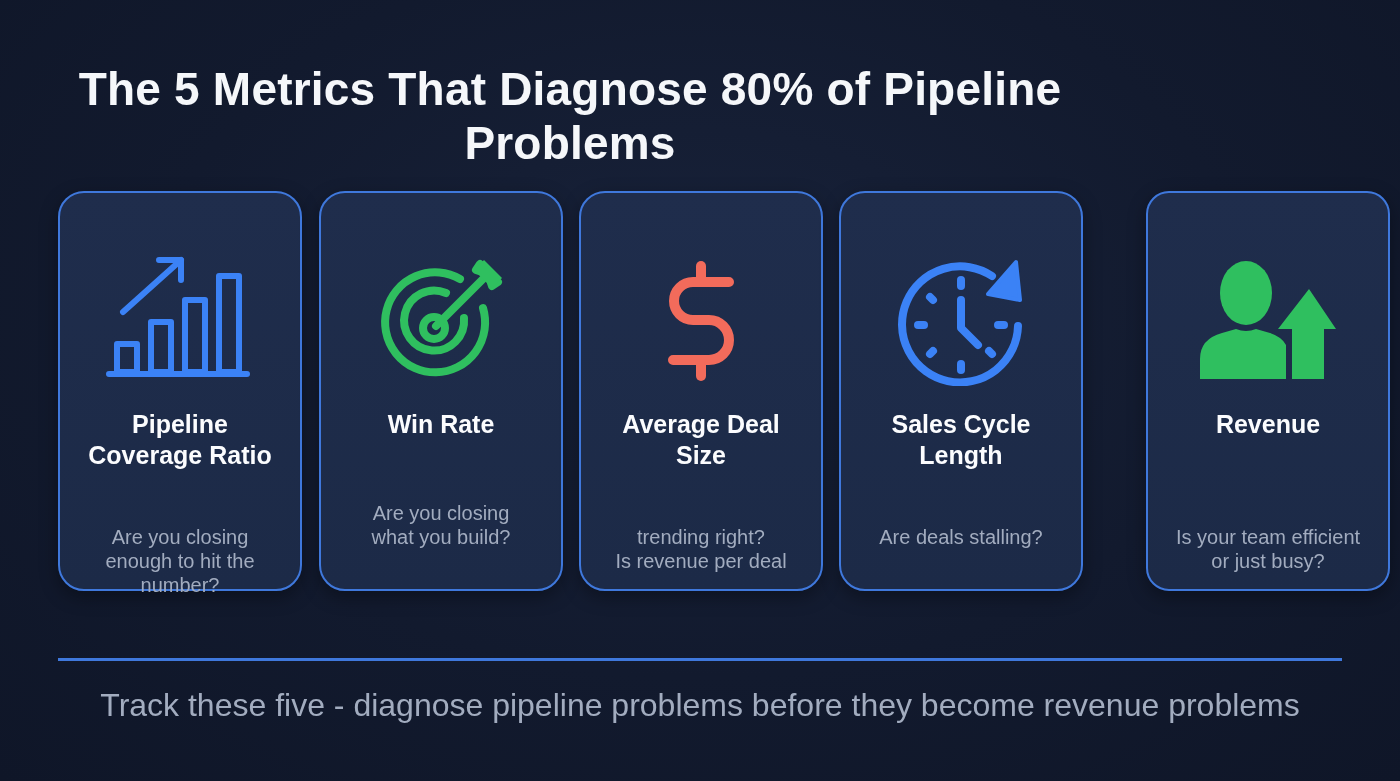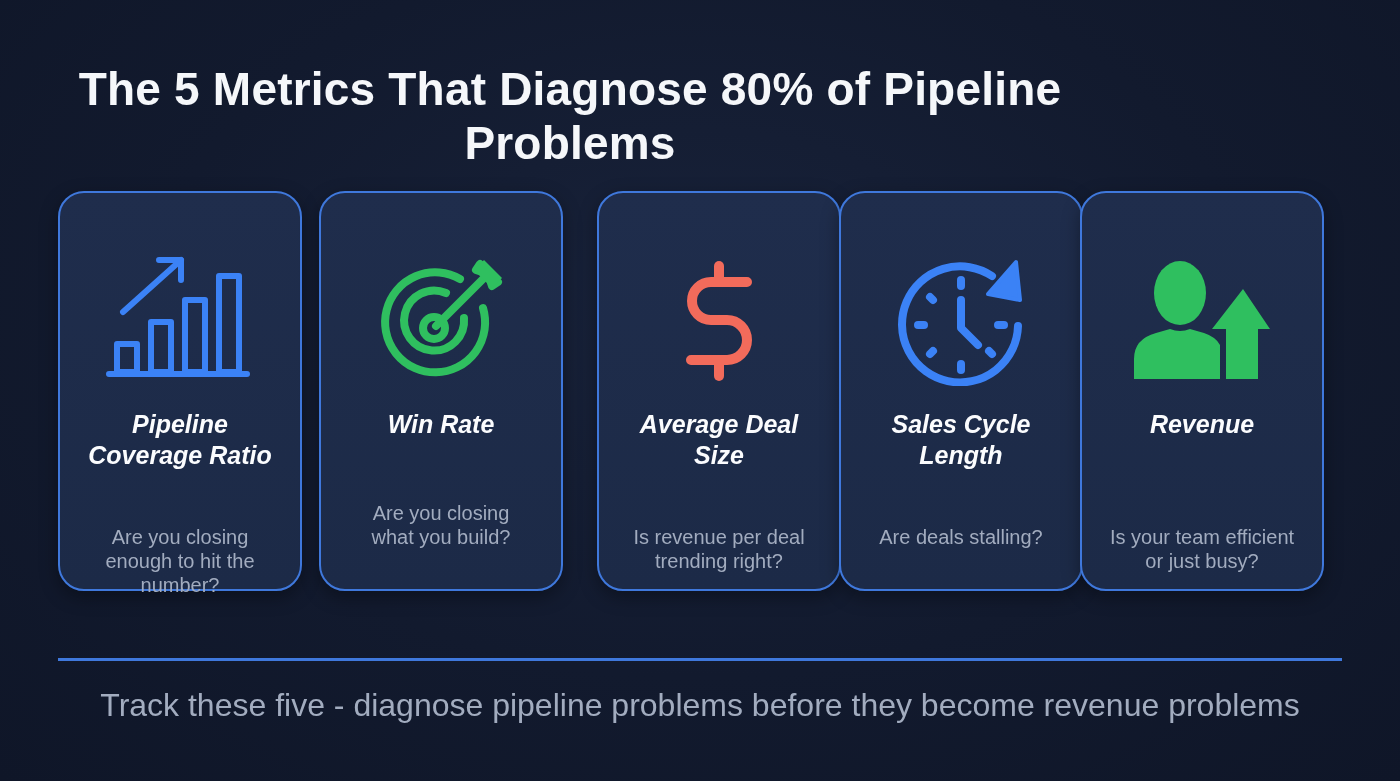--- a/index.html
+++ b/index.html
@@ -1,21 +1,21 @@
 <!DOCTYPE html>
 <html><head>
   <meta charset="utf-8">
   <style>
     html,body{margin:0;padding:0;}
     body{width:1400px;height:781px;overflow:hidden;background:radial-gradient(ellipse at 50% 40%,#18223a 0%,#121a2e 55%,#0f1628 100%);font-family:"Liberation Sans",sans-serif;color:#fff;position:relative;}
     .title{position:absolute;left:0;top:62px;width:1140px;text-align:center;font-size:46px;font-weight:bold;letter-spacing:0.2px;color:#f5f7fa;}
     .cards{position:absolute;left:58px;top:191px;width:1284px;height:398px;}
     .card{position:absolute;top:0;width:240px;height:396px;border:2px solid #3f78dc;border-radius:26px;background:linear-gradient(180deg,#1f2d4c 0%,#1c2a47 100%);box-shadow:0 6px 18px rgba(0,0,0,0.35);}
     .icon{position:absolute;left:50%;top:58px;transform:translateX(-50%);width:150px;height:140px;display:flex;align-items:center;justify-content:center;}
-    .card-title{position:absolute;left:0;top:216px;width:100%;text-align:center;font-size:25px;font-weight:bold;line-height:31px;color:#fbfcfe;font-style:italic;}
+    .card-title{position:absolute;left:0;top:216px;width:100%;text-align:center;font-size:25px;font-weight:bold;line-height:31px;color:#fbfcfe;}
     .card-desc{position:absolute;left:20px;width:200px;text-align:center;font-size:20px;line-height:24px;color:#a2acbf;margin-top:41px;}
     .divider{position:absolute;left:58px;top:658px;width:1284px;height:3px;background:#3f78dc;}
     .footer{position:absolute;left:0;top:687px;width:1400px;text-align:center;font-size:32px;color:#a2acbf;}
   </style>
 </head>
 <body>
 
 <div class="title">The 5 Metrics That Diagnose 80% of Pipeline Problems</div>
 
 <div class="cards">
@@ -57,35 +57,35 @@
     </div>
     <div class="card-title" style="top:216px;">
       <div>Win Rate</div>
     </div>
     <div class="card-desc" style="top:267px;">
       <div>Are you closing</div>
       <div>what you build?</div>
     </div>
   </div>
 
-  <div class="card" style="left:539px;">
+  <div class="card" style="left:521px;">
     <div class="icon">
       <svg width="80" height="130" viewBox="0 0 80 130" fill="none" stroke="#f26b5b" stroke-width="10" stroke-linecap="round" stroke-linejoin="round">
         <line x1="40" y1="10" x2="40" y2="26"></line>
         <line x1="40" y1="104" x2="40" y2="120"></line>
         <path d="M 68 26 L 32 26 A 19 19 0 0 0 32 64 L 48 64 A 20 20 0 0 1 48 104 L 12 104"></path>
       </svg>
     </div>
     <div class="card-title">
       <div>Average Deal</div>
       <div>Size</div>
     </div>
     <div class="card-desc" style="top:291px;">
+      <div>trending right?</div>
       <div>Is revenue per deal</div>
-      <div>trending right?</div>
     </div>
   </div>
 
   <div class="card" style="left:781px;">
     <div class="icon">
       <svg width="130" height="130" viewBox="0 0 130 130" fill="none" stroke="#3b82f6" stroke-width="8" stroke-linecap="round">
         <path d="M 122 70 A 58 58 0 1 1 96 20"></path>
         <path d="M 92 38 L 120 6 L 124 44 Z" fill="#3b82f6" stroke="#3b82f6" stroke-width="4" stroke-linejoin="round"></path>
         <line x1="65" y1="24" x2="65" y2="30"></line>
         <line x1="65" y1="108" x2="65" y2="114"></line>
@@ -99,21 +99,21 @@
     </div>
     <div class="card-title">
       <div>Sales Cycle</div>
       <div>Length</div>
     </div>
     <div class="card-desc" style="top:291px;">
       <div>Are deals stalling?</div>
     </div>
   </div>
 
-  <div class="card" style="left:1022px;">
+  <div class="card" style="left:1088px;border-radius:23px;">
     <div class="icon">
       <svg width="140" height="125" viewBox="0 0 140 125" fill="#2fbf5f">
         <ellipse cx="48" cy="34" rx="26" ry="32"></ellipse>
         <path d="M 2 120 L 2 100 Q 2 80 24 74 L 38 70 Q 48 74 58 70 L 72 74 Q 84 78 88 86 L 88 120 Z"></path>
         <path d="M 94 120 L 94 70 L 80 70 L 111 30 L 138 70 L 126 70 L 126 120 Z"></path>
       </svg>
     </div>
     <div class="card-title">
       <div>Revenue</div>
     </div>

